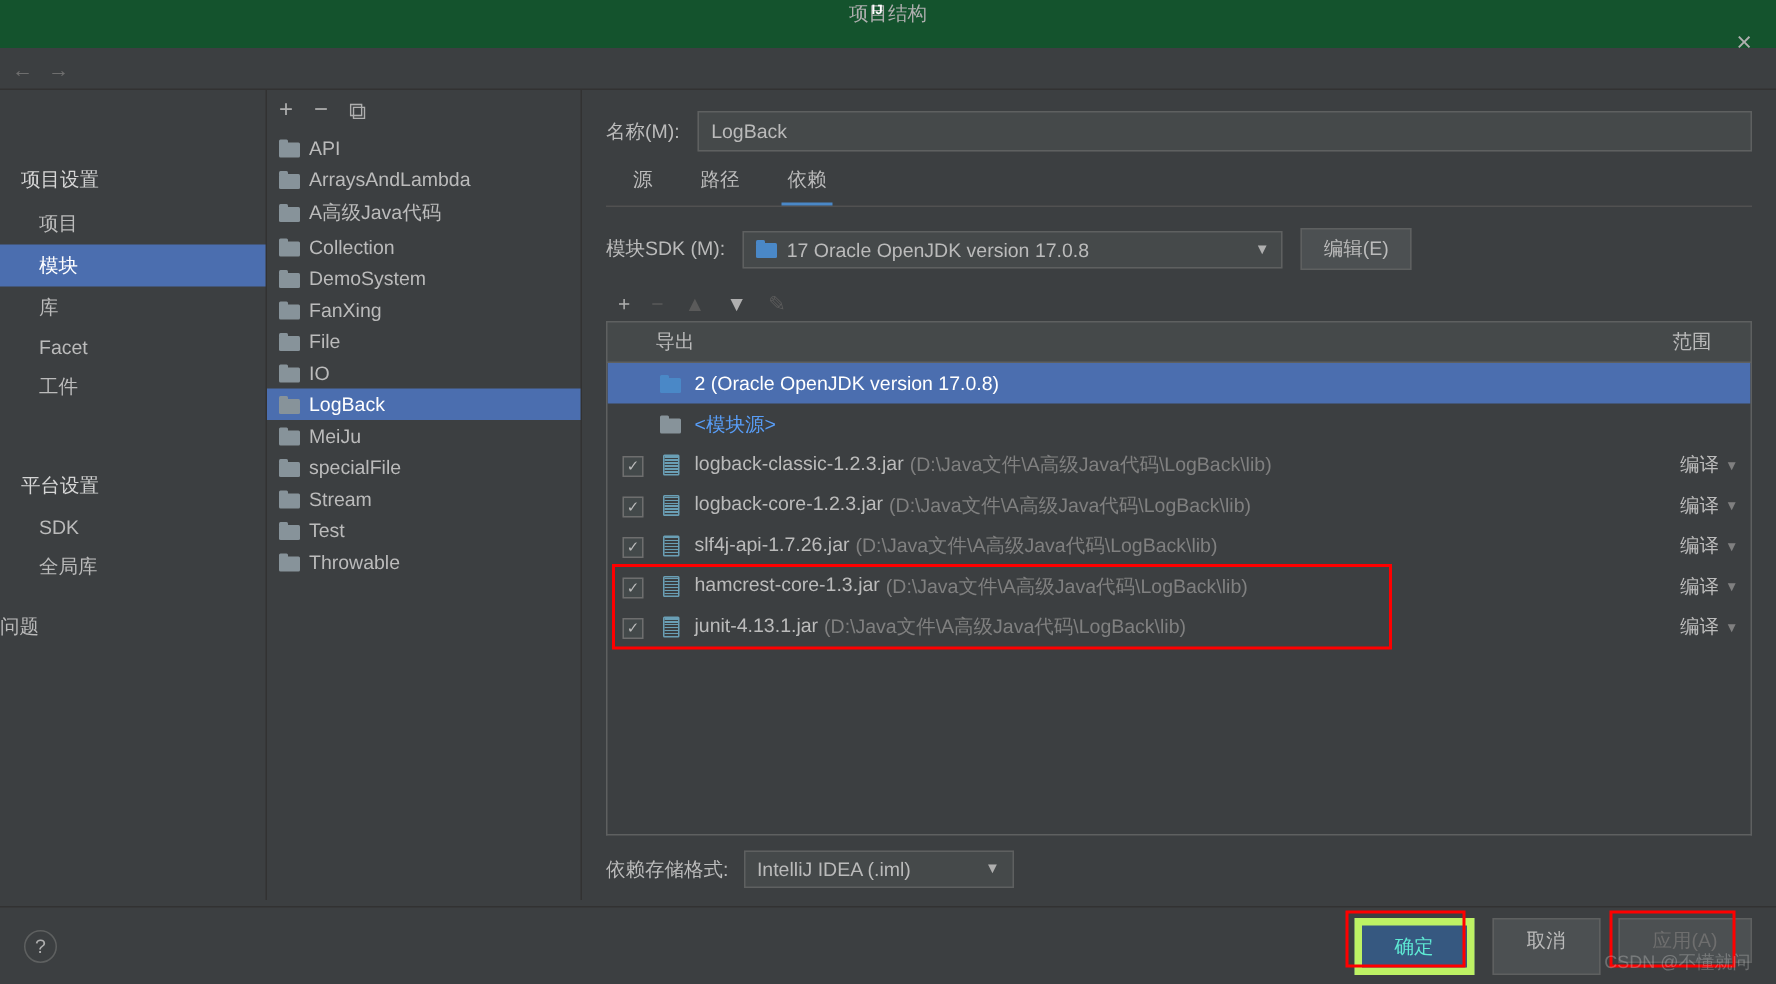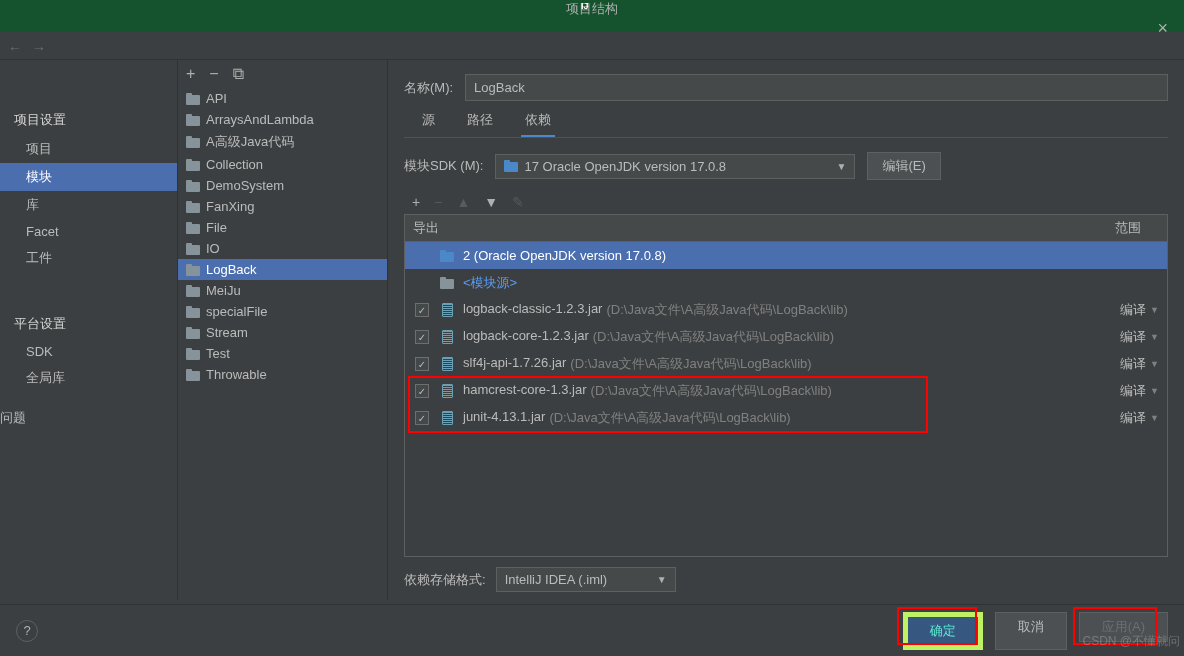--- a/index.html
+++ b/index.html
@@ -30,21 +30,21 @@
 .name-input { flex: 1; background: #45494a; border: 1px solid #5e6060; color: #bbbbbb; padding: 5px 8px; font-size: 13px; }
 .tabs { display: flex; gap: 24px; border-bottom: 1px solid #515151; margin-bottom: 14px; padding-left: 14px; }
 .tab { padding: 6px 4px; color: #bbbbbb; cursor: pointer; border-bottom: 2px solid transparent; }
 .tab.active { border-bottom: 2px solid #4a88c7; color: #bbbbbb; }
 .sdk-row { display: flex; align-items: center; gap: 12px; margin-bottom: 10px; }
 .combo { background: #45494a; border: 1px solid #5e6060; padding: 4px 8px; display: flex; align-items: center; gap: 6px; color: #bbbbbb; cursor: pointer; }
 .combo .chev { margin-left: auto; color: #afafaf; font-size: 10px; }
 .btn { background: #4c5052; border: 1px solid #5e6060; padding: 4px 14px; color: #bbbbbb; cursor: pointer; }
 .dep-toolbar { display: flex; align-items: center; gap: 14px; padding: 4px 8px; color: #afafaf; font-size: 14px; }
 .dep-toolbar .disabled { color: #5a5a5a; }
-.dep-header { display: flex; background: #45494a; border: 1px solid #5e6060; }
+.dep-header { display: flex; background: #45494a; border: 1px solid #5e6060; padding-left: 24px; }
 .dep-header .col { padding: 4px 8px; color: #bbbbbb; }
 .dep-header .export { width: auto; flex: 0 0 auto; }
 .dep-header .scope { flex: 0 0 60px; text-align: left; }
 .dep-list { border: 1px solid #5e6060; border-top: none; flex: 1; overflow: hidden; position: relative; }
 .dep-row { display: flex; align-items: center; padding: 3px 8px; gap: 8px; height: 27px; }
 .dep-row.first { background: #4b6eaf; color: #fff; }
 .dep-row .check { flex: 0 0 18px; text-align: center; }
 .dep-row .icon-area { flex: 0 0 16px; display: flex; align-items: center; justify-content: center; }
 .dep-row .label { flex: 1; display: flex; gap: 4px; }
 .dep-row .path { color: #808080; }
@@ -54,21 +54,21 @@
 .jar-icon { width: 11px; height: 14px; display: inline-block; background: repeating-linear-gradient(#6a9fb5, #6a9fb5 1px, transparent 1px, transparent 2px); border: 1px solid #6a9fb5; border-radius: 1px; }
 .checkbox { width: 14px; height: 14px; background: #43494a; border: 1px solid #6e6e6e; display: inline-flex; align-items: center; justify-content: center; color: #bbbbbb; font-size: 10px; }
 .highlight-box { position: absolute; border: 2px solid #ff0000; pointer-events: none; }
 .storage-row { display: flex; align-items: center; gap: 10px; margin-top: 10px; }
 .footer { position: absolute; bottom: 0; left: 0; right: 0; height: 52px; border-top: 1px solid #323232; display: flex; align-items: center; padding: 0 16px; background: #3c3f41; }
 .help-icon { width: 22px; height: 22px; border: 1px solid #5e6060; border-radius: 50%; display: flex; align-items: center; justify-content: center; color: #afafaf; cursor: pointer; }
 .footer-btns { margin-left: auto; display: flex; gap: 12px; }
 .footer-btn { padding: 5px 22px; border: 1px solid #5e6060; background: #4c5052; color: #bbbbbb; cursor: pointer; }
 .footer-btn.primary { background: #365880; border: 5px solid #bef264; color: #5eead4; }
 .footer-btn.disabled { color: #6e6e6e; }
-.watermark { position: absolute; bottom: 6px; right: 4px; color: rgba(200,200,200,0.35); font-size: 12px; pointer-events: none; }
+.watermark { position: absolute; bottom: 6px; right: 17px; color: rgba(200,200,200,0.35); font-size: 12px; pointer-events: none; }
 .spacer { flex: 1; }
 </style>
 </head>
 <body>
 
 <div class="titlebar">
   <span class="app-icon"></span>
   <span class="title">项目结构</span>
   <span class="close">×</span>
 </div>

